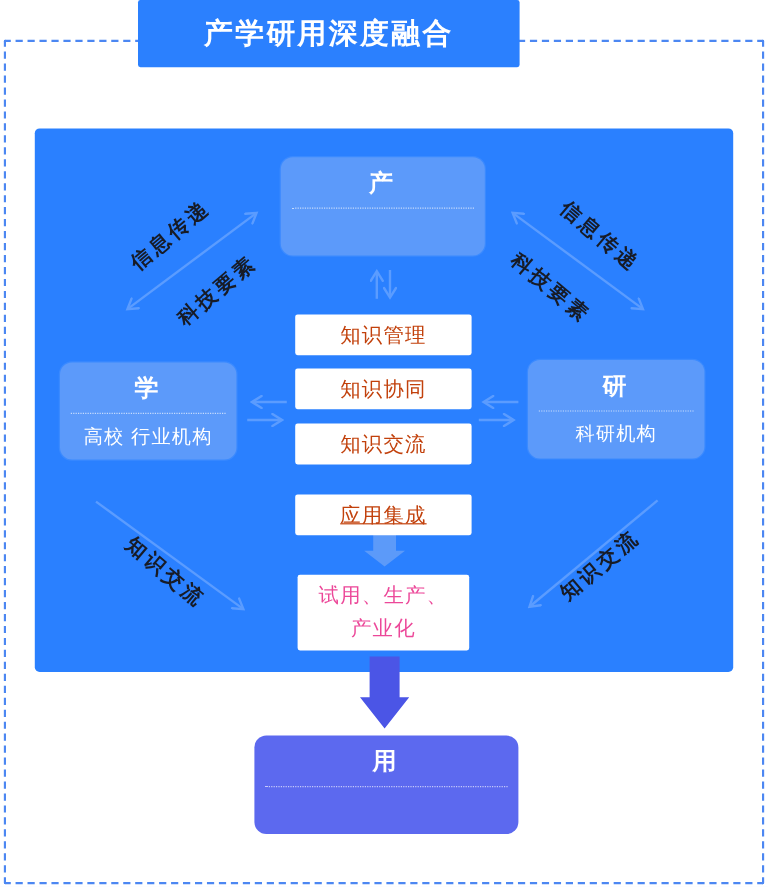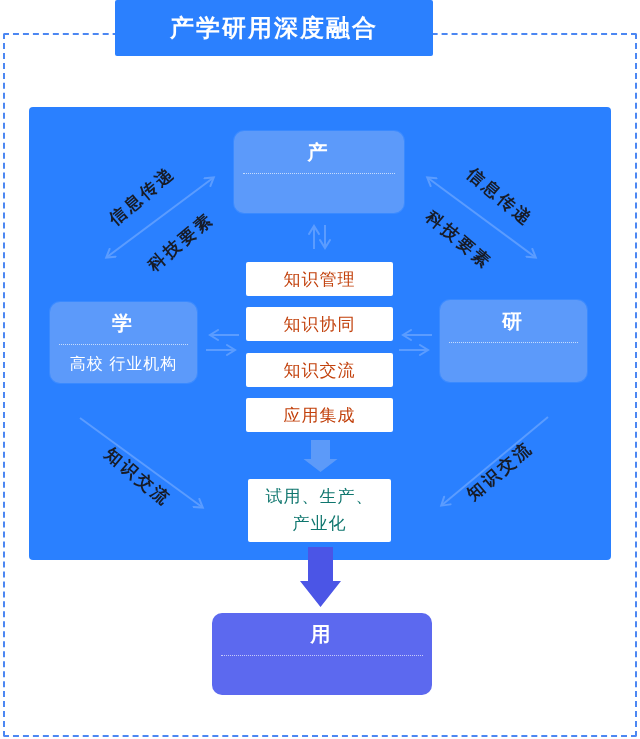--- a/index.html
+++ b/index.html
@@ -24,25 +24,25 @@
   .node-desc{flex:1;display:flex;align-items:center;justify-content:center;
     font-size:16px;letter-spacing:1px;white-space:nowrap;}
   .node-chan{left:205px;top:24px;width:170px;height:82px;}
   .node-xue{left:21px;top:195px;width:147px;height:81px;}
   .node-yan{left:411px;top:193px;width:147px;height:82px;}
   .node-yong{left:212px;top:613px;width:220px;height:82px;background:#5c69ef;}
   
   .step{left:217px;width:147px;height:34px;background:#ffffff;border-radius:2px;
     display:flex;align-items:center;justify-content:center;color:#c2410c;
     font-size:17px;letter-spacing:1px;}
-  .step0{top:155px;} .step1{top:200px;} .step2{top:246px;} .step3{top:291px;}
+  .step0{top:155px;} .step1{top:200px;} .step2{top:246px;} .step3{top:305px;text-decoration:underline;}
   
   .outcome{left:219px;top:372px;width:143px;height:63px;background:#ffffff;border-radius:2px;
     display:flex;flex-direction:column;align-items:center;justify-content:center;
-    color:#0f766e;font-size:17px;line-height:1.55;letter-spacing:1px;}
+    color:#ec4899;font-size:17px;line-height:1.55;letter-spacing:1px;}
   
   .edge-label{position:absolute;color:#171b26;font-size:17px;font-weight:600;
     letter-spacing:3px;white-space:nowrap;}
   .lbl-tl-info{left:113px;top:89px;transform:translate(-50%,-50%) rotate(-40deg);}
   .lbl-tl-tech{left:152px;top:135px;transform:translate(-50%,-50%) rotate(-40deg);}
   .lbl-tr-info{left:471px;top:90px;transform:translate(-50%,-50%) rotate(40deg);}
   .lbl-tr-tech{left:430px;top:133px;transform:translate(-50%,-50%) rotate(40deg);}
   .lbl-bl-know{left:109px;top:370px;transform:translate(-50%,-50%) rotate(40deg);}
   .lbl-br-know{left:471px;top:364px;transform:translate(-50%,-50%) rotate(-40deg);}
   .arrow-layer{left:0;top:0;width:582px;height:453px;pointer-events:none;}
@@ -99,20 +99,21 @@
 
     <div class="abs node node-xue">
       <div class="node-head">学</div>
       <div class="node-sep"></div>
       <div class="node-desc">高校 行业机构</div>
     </div>
 
     <div class="abs node node-yan">
       <div class="node-head">研</div>
       <div class="node-sep"></div>
+      <div class="node-desc">科研机构</div>
     </div>
 
     <div class="abs step step0">知识管理</div>
     <div class="abs step step1">知识协同</div>
     <div class="abs step step2">知识交流</div>
     <div class="abs step step3">应用集成</div>
 
     <div class="abs outcome">
       <span>试用、生产、</span>
       <span>产业化</span>

